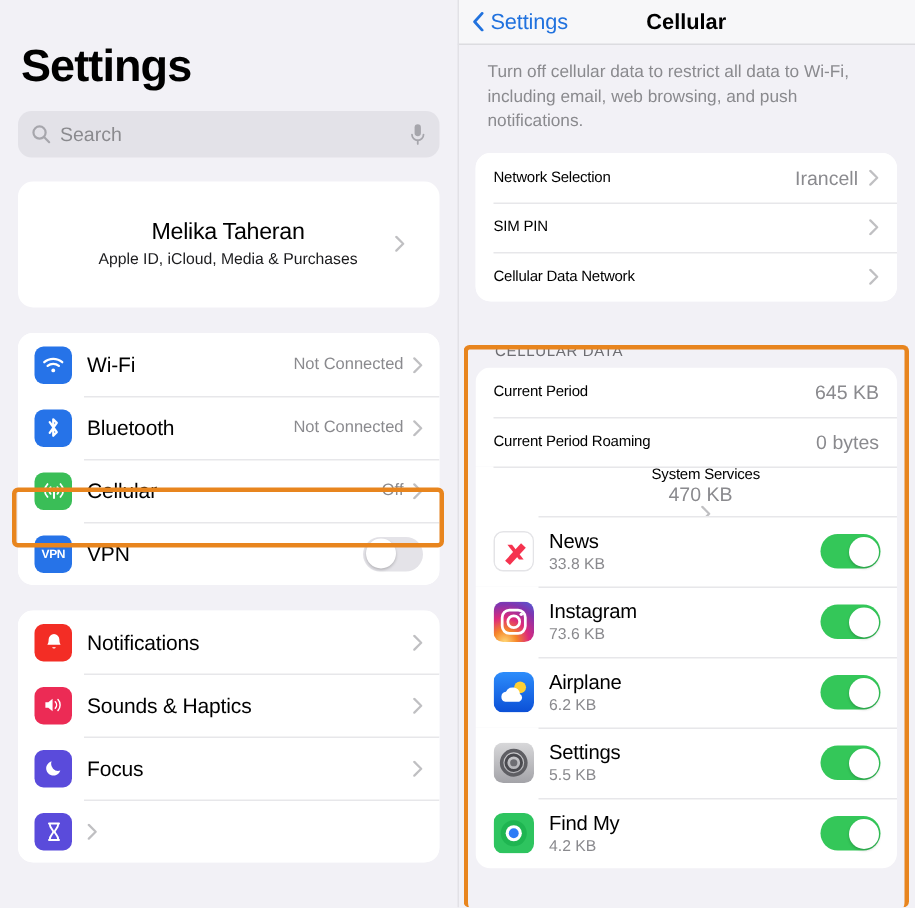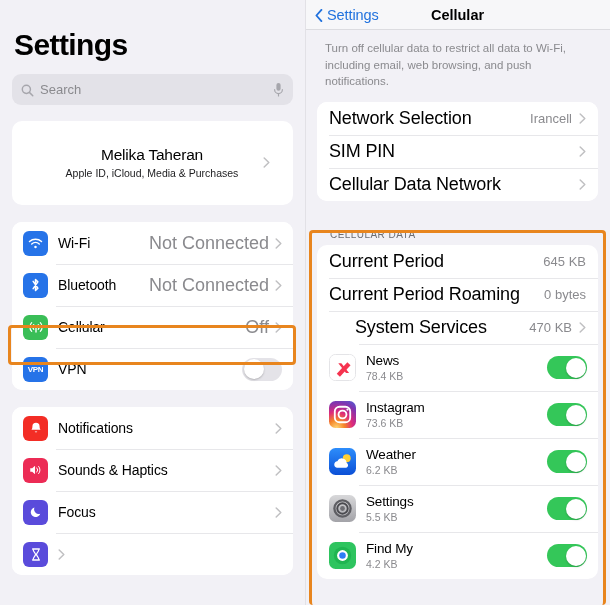--- a/index.html
+++ b/index.html
@@ -65,21 +65,21 @@
     content: ""; position: absolute; left: 44px; right: 0; top: 0;
     height: 1px; background: #E7E7EA;
   }
   .icon-box {
     width: 25px; height: 25px; border-radius: 6px;
     flex: 0 0 auto; margin-right: 10px;
     display: flex; align-items: center; justify-content: center;
     color: #fff;
   }
   .row-label { font-size: 14px; color: #000; flex: 1; letter-spacing: -0.1px; }
-  .row-value { font-size: 18px; color: #8A8A8E; margin-right: 6px; }
+  .row-value { font-size: 11px; color: #8A8A8E; margin-right: 6px; }
   .chev {
     width: 7px; height: 11px; flex: 0 0 auto;
     opacity: .32;
   }
   .chev svg { display: block; }
 
   .toggle {
     width: 40px; height: 23px; border-radius: 12px;
     background: #E4E3E8; position: relative; flex: 0 0 auto;
   }
@@ -132,21 +132,21 @@
   }
   .r-row {
     display: flex; align-items: center;
     height: 33px; padding: 0 12px;
     background: #fff; position: relative;
   }
   .r-row + .r-row::before {
     content: ""; position: absolute; left: 12px; right: 0; top: 0;
     height: 1px; background: #E7E7EA;
   }
-  .r-label { font-size: 18px; color: #000; flex: 1; letter-spacing: -0.15px; }
+  .r-label { font-size: 10px; color: #000; flex: 1; letter-spacing: -0.15px; }
   .r-value { font-size: 13px; color: #8A8A8E; margin-right: 7px; }
   .r-value.novalue { margin-right: 0; }
 
   .section-head {
     font-size: 10px; color: #6D6D72;
     letter-spacing: 0.45px;
     padding: 11px 12px 5px 13px;
   }
 
   .app-row {
@@ -160,21 +160,21 @@
   }
   .app-icon {
     width: 27px; height: 27px; border-radius: 6.5px;
     flex: 0 0 auto; margin-right: 10px;
     overflow: hidden; position: relative;
   }
   .app-text { flex: 1; }
   .app-name { font-size: 13.5px; color: #000; letter-spacing: -0.15px; }
   .app-size { font-size: 10.5px; color: #8A8A8E; margin-top: 2px; }
 
-  .indent { padding-left: 38px; }
+  .indent { padding-left: 38px; flex-direction: column; }
 
   .hl-right {
     position: absolute;
     left: 4px; top: 230px; width: 297px; height: 375px;
     border: 3px solid #E8851E;
     border-radius: 4px;
     border-bottom: none;
     pointer-events: none;
     z-index: 5;
   }
@@ -425,21 +425,21 @@
         <div class="app-row">
           <span class="app-icon" style="background:#fff;border:1px solid #E4E4E7;">
             <svg viewBox="0 0 28 28" width="27" height="27">
                 <rect width="28" height="28" fill="#fff"></rect>
                 <path d="M7 19.5 18 7.5l3.3 3-11 12z" fill="#F5334F"></path>
                 <path d="M8.6 8.5h3.2l8 10.2h-3.2z" fill="#F5334F"></path>
               </svg>
           </span>
           <span class="app-text">
             <span class="app-name" style="display:block">News</span>
-            <span class="app-size" style="display:block">78.4 KB</span>
+            <span class="app-size" style="display:block">33.8 KB</span>
           </span>
           <span class="toggle on">
               <span class="knob"></span>
             </span>
         </div>
 
         <div class="app-row">
           <span class="app-icon">
             <svg viewBox="0 0 28 28" width="27" height="27">
               <defs>
@@ -474,21 +474,21 @@
                 <stop offset="0%" stop-color="#2D8DFB"></stop>
                     <stop offset="100%" stop-color="#0B4FD6"></stop>
                   </linearGradient>
                 </defs>
               <rect width="28" height="28" fill="url(#wx)"></rect>
               <circle cx="18.4" cy="10.6" r="4.1" fill="#FFD034"></circle>
               <path d="M8.2 20.6a3.5 3.5 0 0 1 .4-6.9 5.1 5.1 0 0 1 9.7 1.5 3 3 0 0 1-.5 5.4z" fill="#fff"></path>
             </svg>
           </span>
           <span class="app-text">
-            <span class="app-name" style="display:block">Weather</span>
+            <span class="app-name" style="display:block">Airplane</span>
             <span class="app-size" style="display:block">6.2 KB</span>
           </span>
           <span class="toggle on">
               <span class="knob"></span>
             </span>
         </div>
 
         <div class="app-row">
           <span class="app-icon">
             <svg viewBox="0 0 28 28" width="27" height="27">

